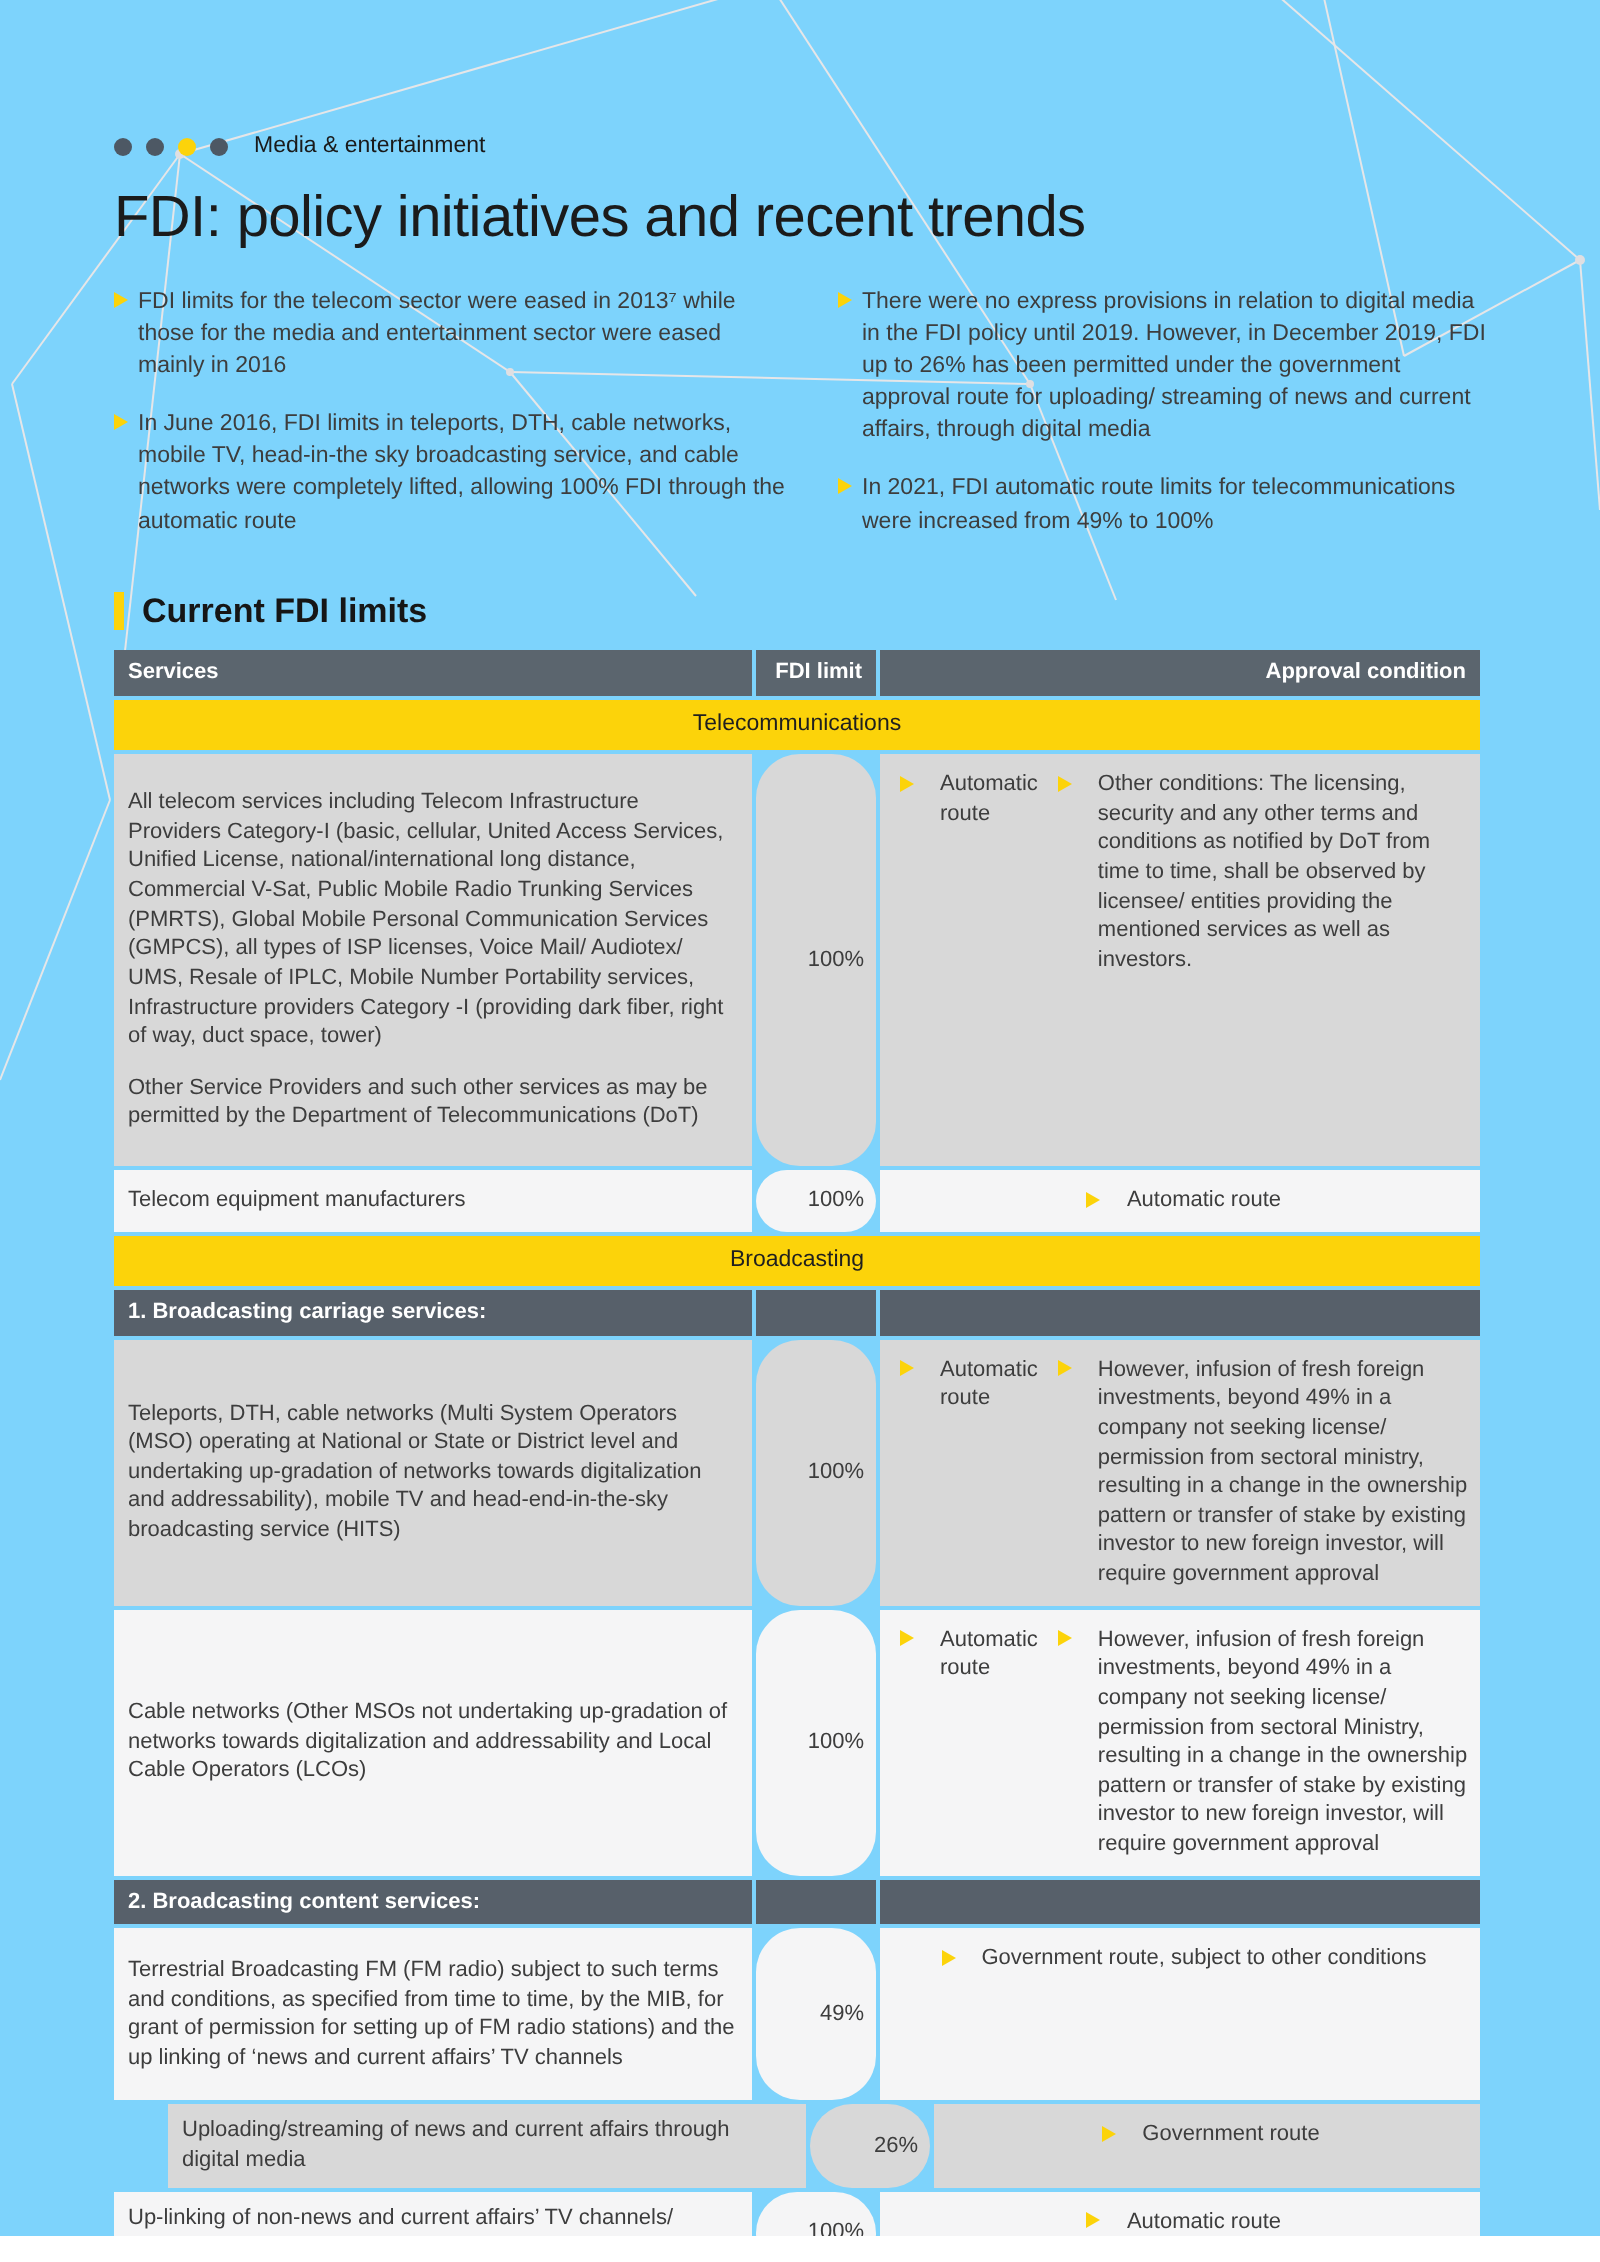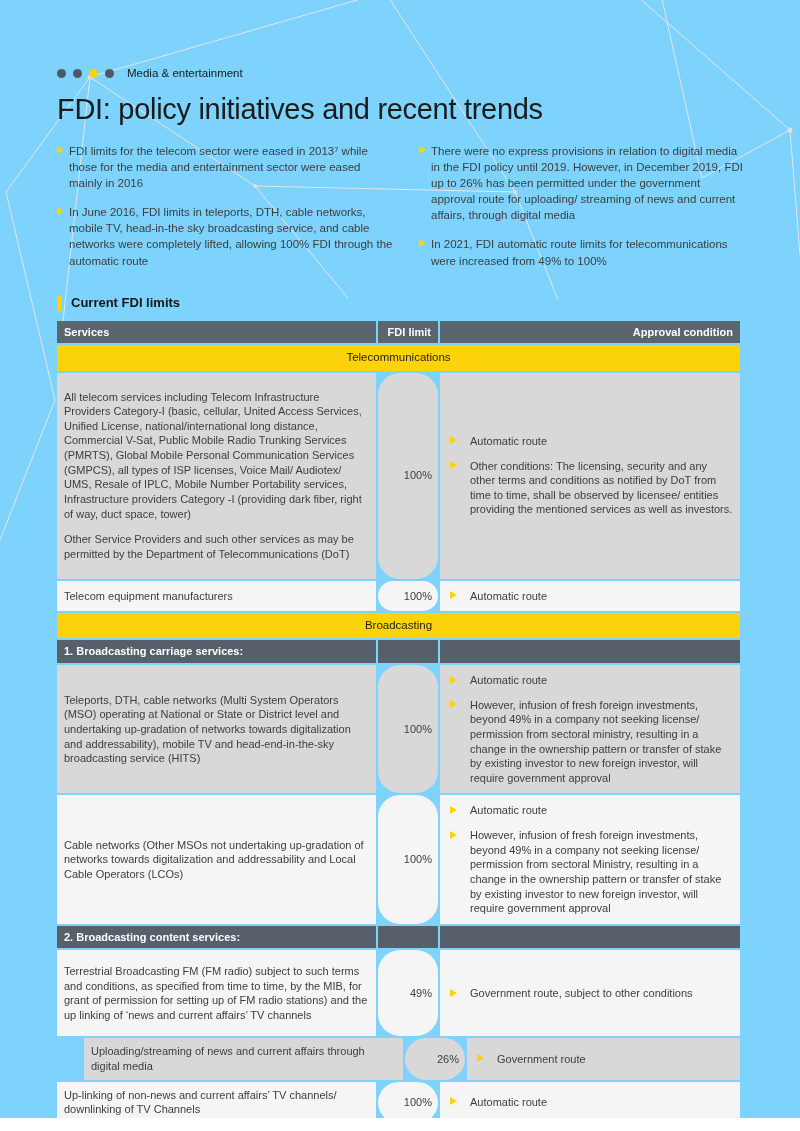--- a/index.html
+++ b/index.html
@@ -23,41 +23,41 @@
 
   
   .intro { margin-top:17px; display:flex; gap:25px; }
   .intro .col-l { width:337px; flex:none; }
   .intro .col-r { flex:1; }
   .bullet { display:flex; gap:5px; margin-bottom:13px; font-size:11.5px; line-height:1.4; color:#3d3d3d; }
   .arrow { flex:none; width:0; height:0; margin-top:3px;
     border-left:7px solid #fcd30a; border-top:4.5px solid transparent; border-bottom:4.5px solid transparent; }
 
   
-  h2.section { margin:14px 0 10px; font-size:13px; font-weight:700; color:#161616;
+  h2.section { margin:14px 0 10px; font-size:17px; font-weight:700; color:#161616;
     border-left:5px solid #fcd30a; padding-left:9px; line-height:1.15; }
 
   
   .fdi-table { width:683px; font-size:11px; line-height:1.33; border-bottom:2px solid #ccd1d5; }
   .trow { display:grid; grid-template-columns:319px 60px 1fr; gap:2px; margin-bottom:2px; }
   .trow:last-child { margin-bottom:0; }
   .tc { padding:4px 7px; }
   .thead .tc { background:#5b656e; color:#ffffff; font-weight:700; min-height:19px; display:flex; align-items:center; }
   .thead .c1 { justify-content:flex-end; }
   .thead .c2 { justify-content:flex-end; }
   .band-yellow { display:block; background:#fcd30a; color:#1f1f1f; text-align:center;
     padding:5px 6px; font-size:11.5px; min-height:22px; }
   .band-dark .tc { background:#57606a; color:#ffffff; font-weight:700; min-height:21px; display:flex; align-items:center; }
   .trow.gray .tc { background:#d8d8d8; }
   .trow.light .tc { background:#f5f5f6; }
   .svc { display:flex; flex-direction:column; justify-content:center; padding:6px 8px 6px 7px; }
   .svc p { margin:0 0 11px; }
   .svc p:last-child { margin-bottom:0; }
   .lim { display:flex; align-items:center; justify-content:flex-end; padding-right:6px;border-radius:22px; }
-  .app { display:flex; flex-direction:column; justify-content:center; gap:10px; padding:8px 6px 8px 10px; }
+  .app { display:flex; justify-content:center; gap:10px; padding:8px 6px 8px 10px; }
   .citem { display:flex; gap:13px; }
   .citem .arrow { margin-top:2.5px; }
   .ctext { flex:1; }
   
   .fdi-table .trow:nth-child(3)  { min-height:206px; }
   .fdi-table .trow:nth-child(4)  { min-height:23px; }
   .fdi-table .trow:nth-child(5)  { min-height:24px; }
   .fdi-table .trow:nth-child(7)  { min-height:120px; }
   .fdi-table .trow:nth-child(8)  { min-height:123px; }
   .fdi-table .trow:nth-child(10) { min-height:86px; }

